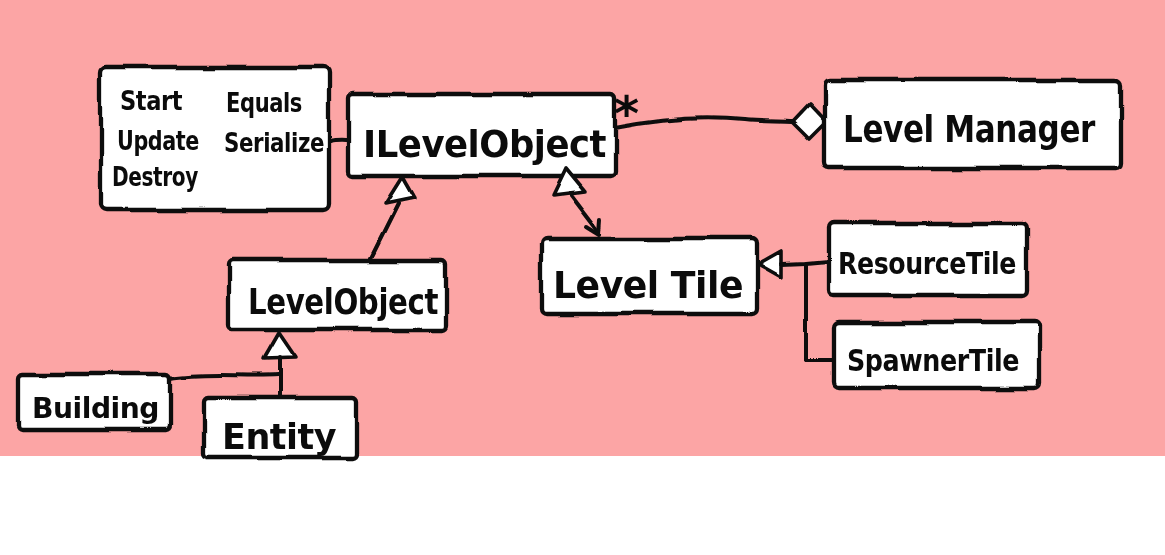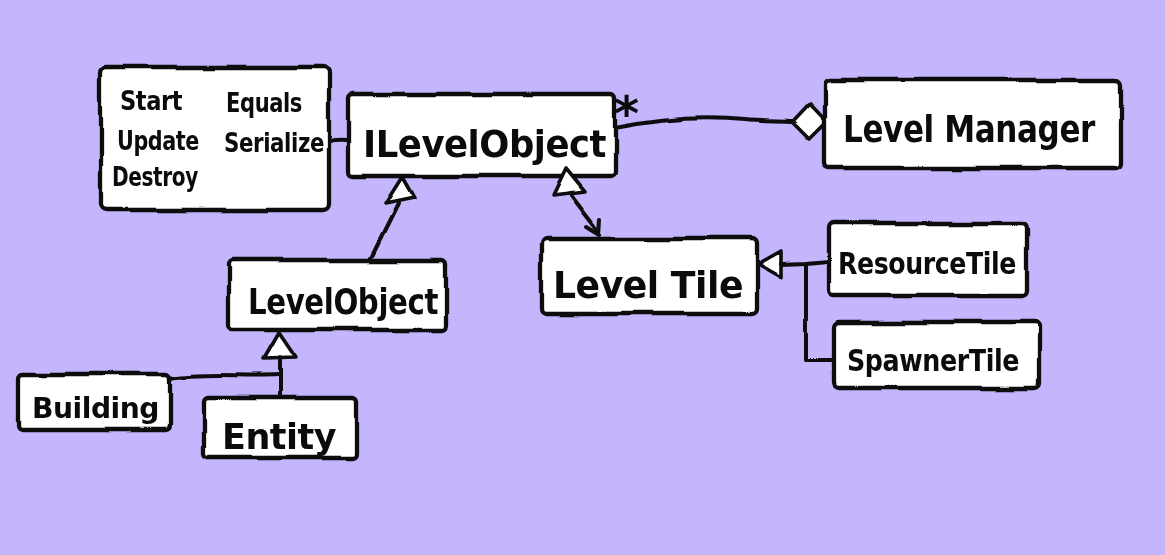--- a/index.html
+++ b/index.html
@@ -7,22 +7,22 @@
     padding: 0;
     background: #ffffff;
     width: 1165px;
     height: 555px;
     overflow: hidden;
     font-family: "DejaVu Sans", sans-serif;
   }
   #diagram-wrap {
     position: relative;
     width: 1165px;
-    height: 555px;
-    background: #c4b5fd;
+    height: 456px;
+    background: #fca5a5;
   }
   svg { display: block; }
   .box {
     fill: #ffffff;
     stroke: #0b0b0b;
     stroke-width: 4.3;
     stroke-linejoin: round;
     stroke-linecap: round;
   }
   .edge {

